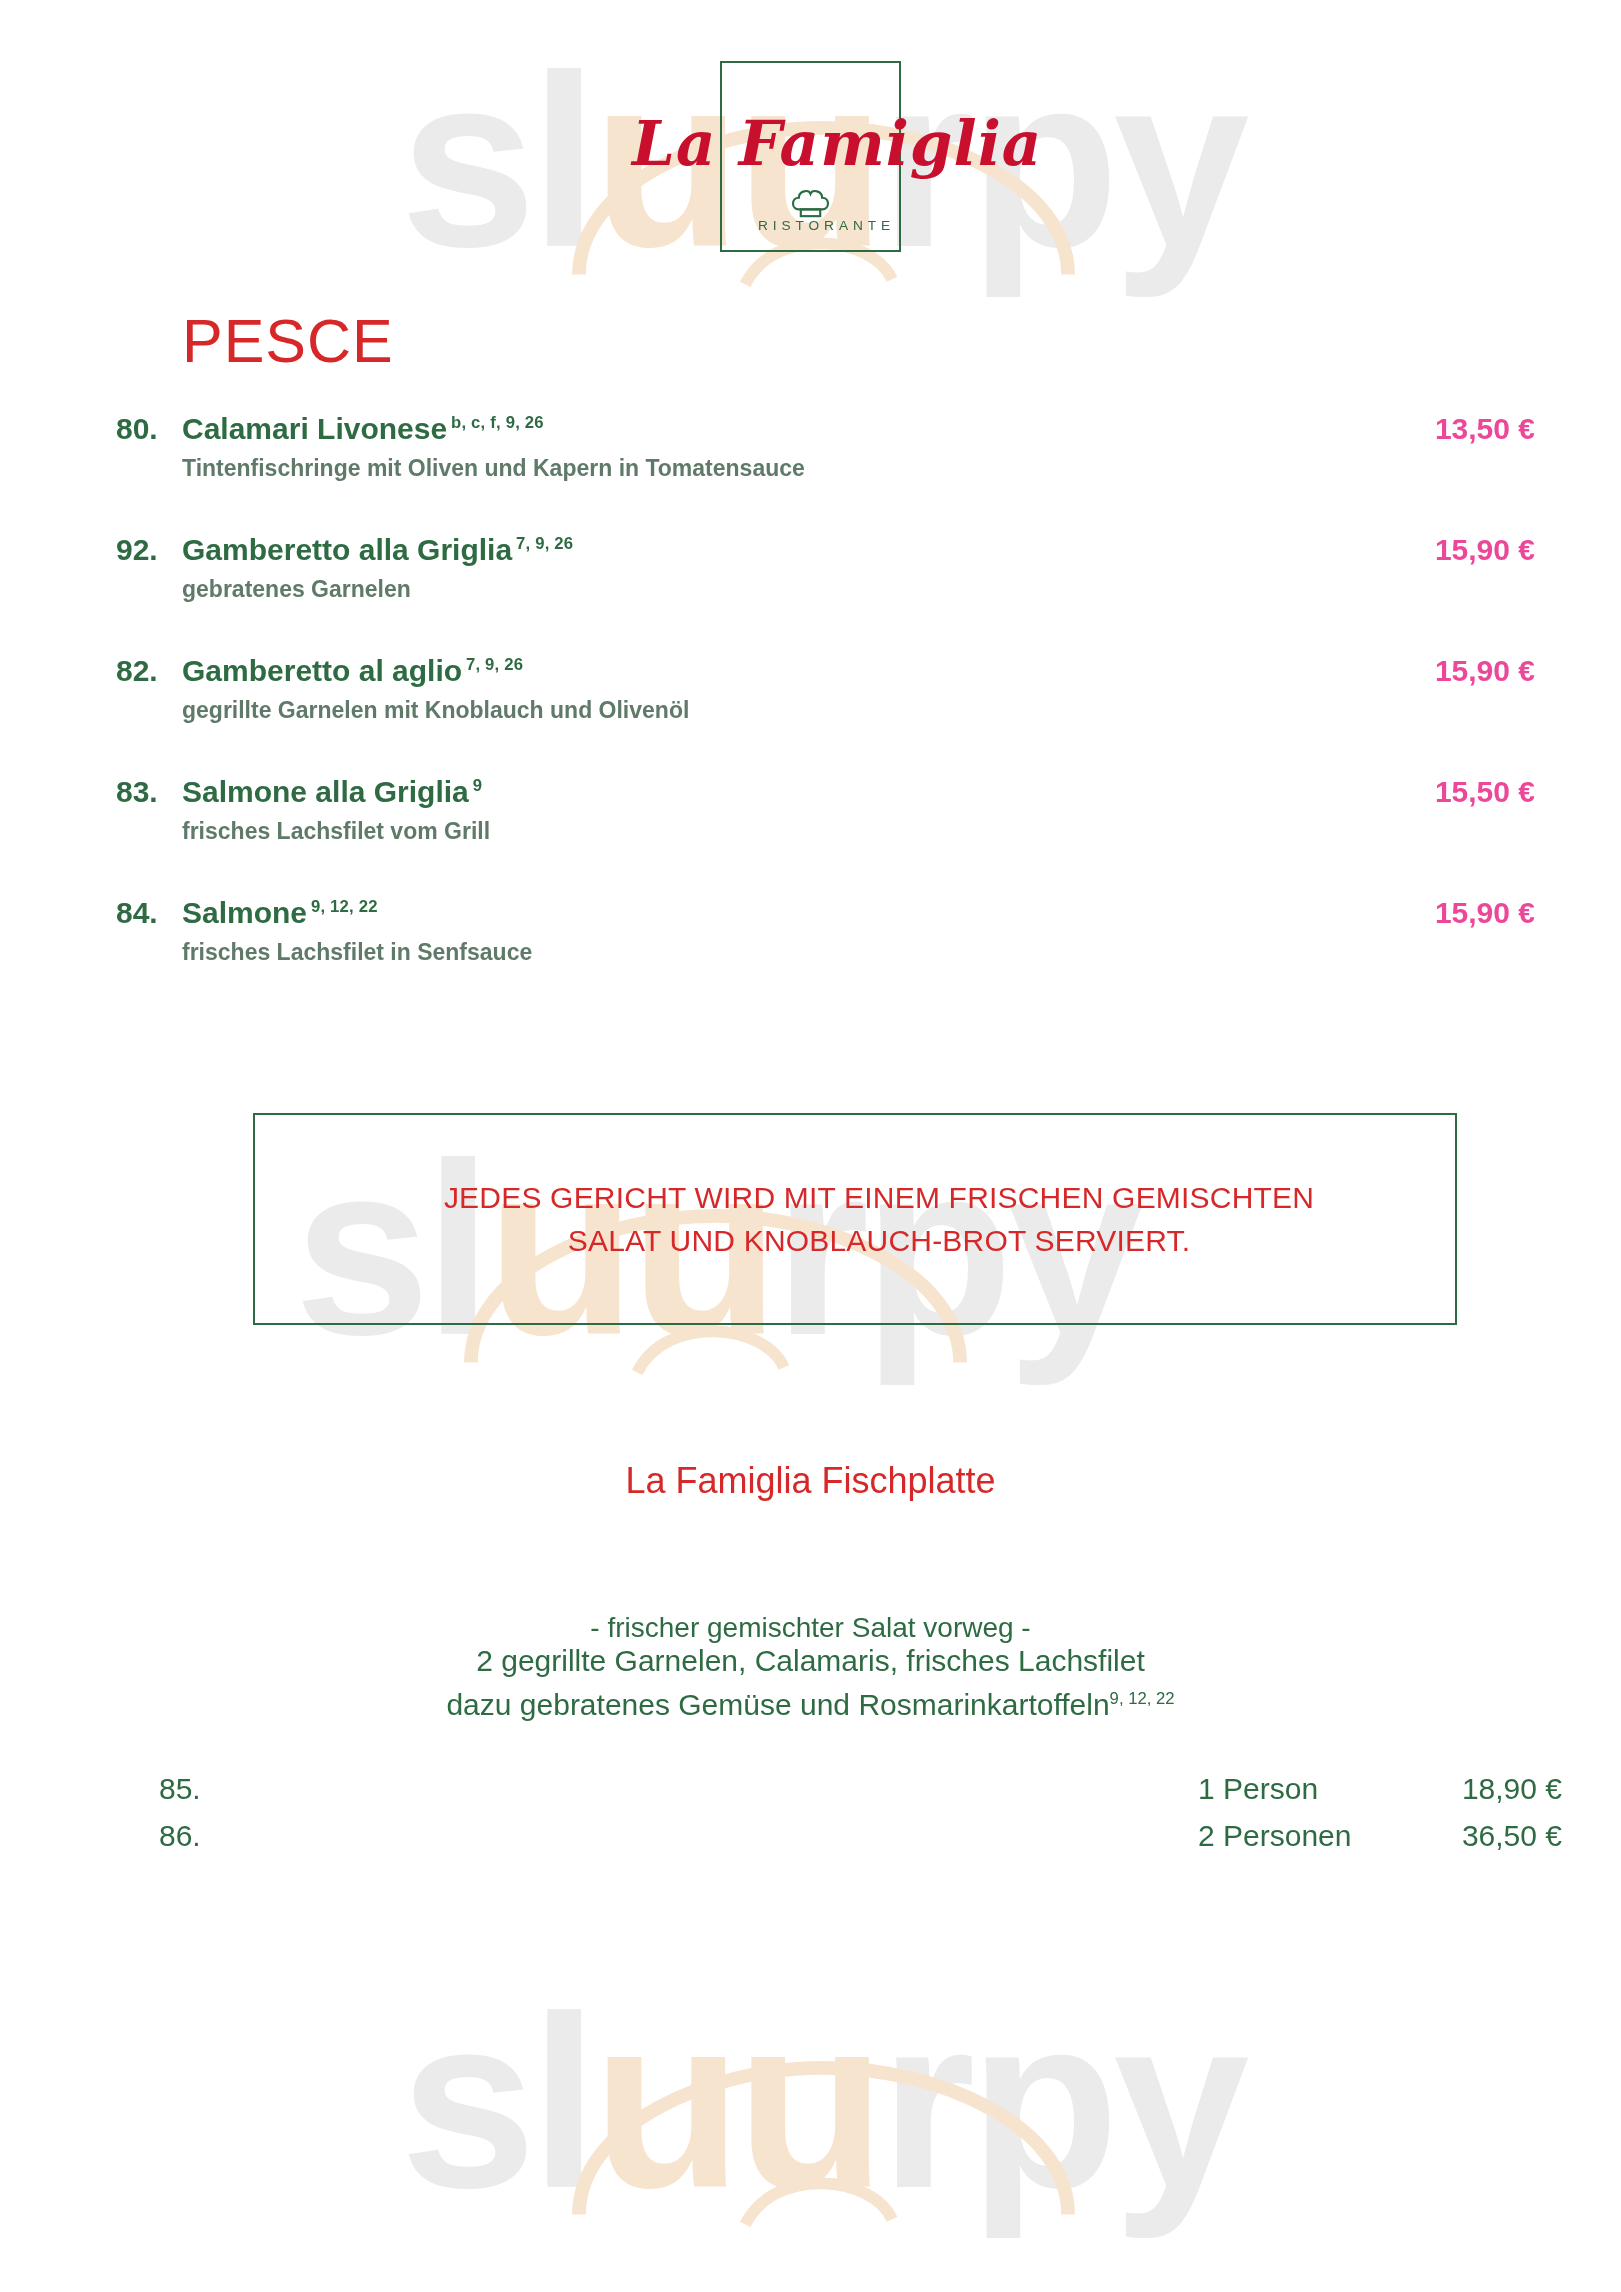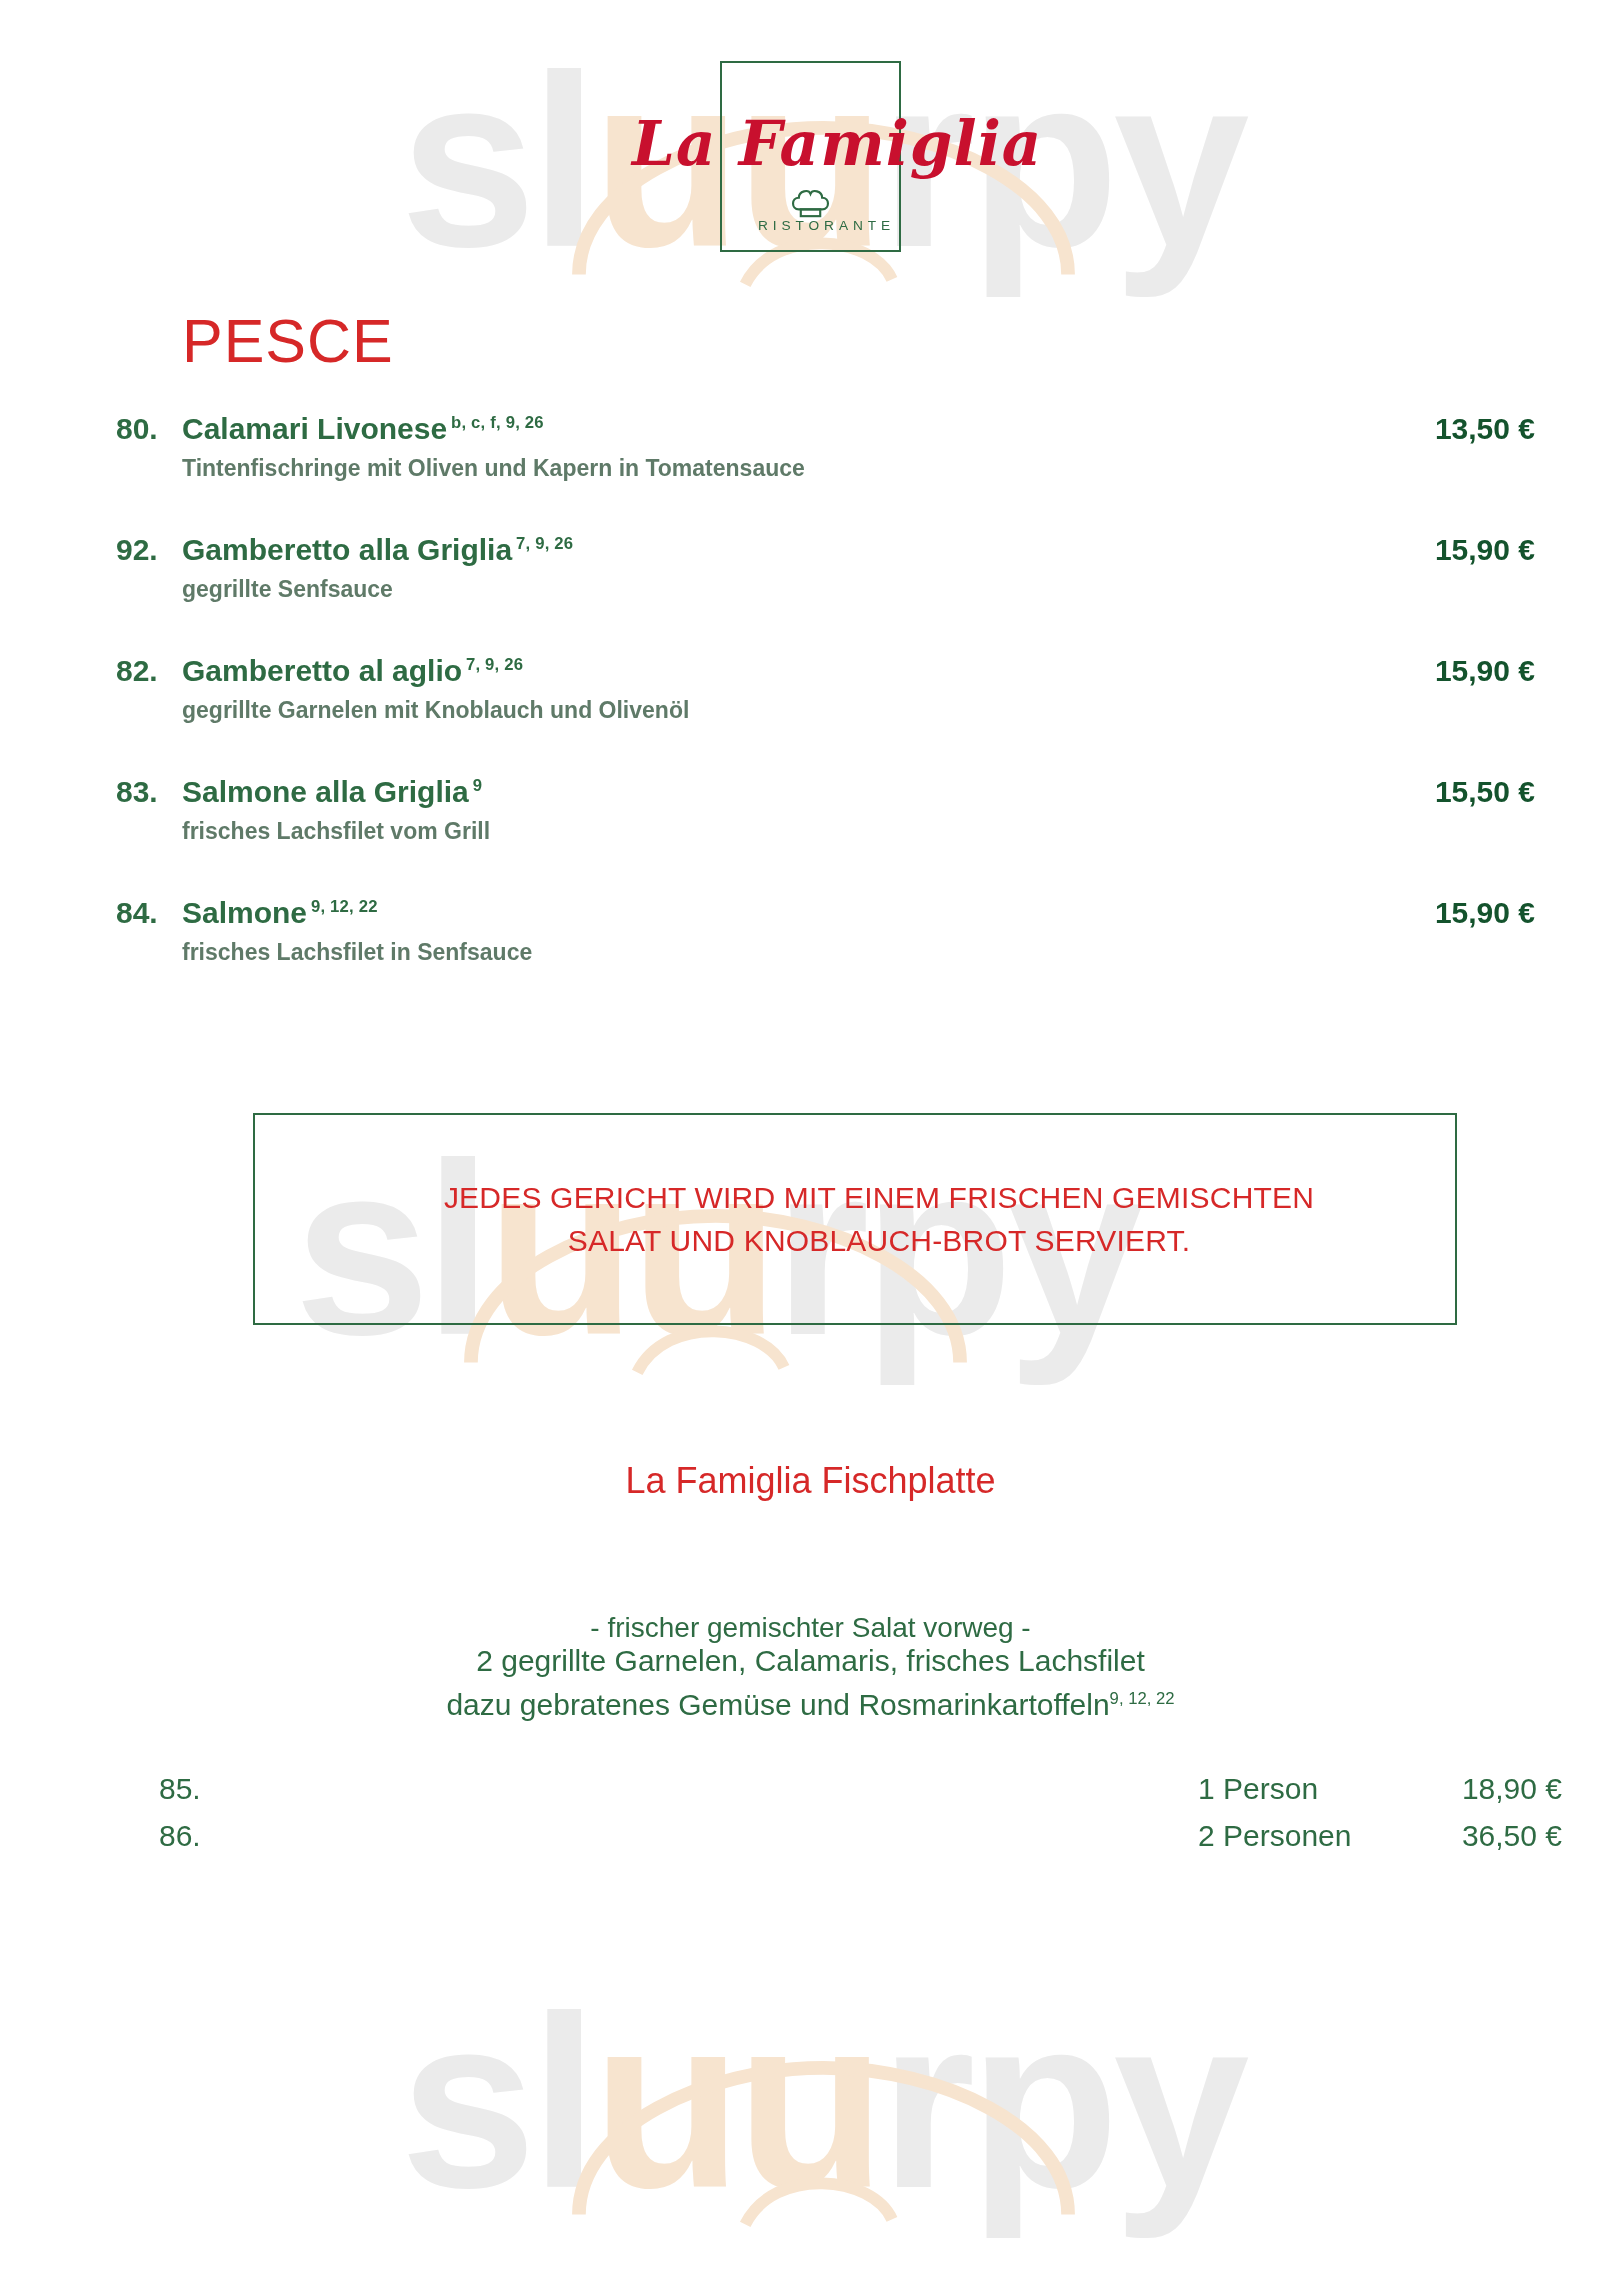--- a/index.html
+++ b/index.html
@@ -160,21 +160,21 @@
     top: 43px;
     font-size: 23px;
     color: #5f7a68;
     white-space: nowrap;
   }
   .item .price {
     position: absolute;
     right: 86px;
     top: 0;
     font-size: 30px;
-    color: #14532d;
+    color: #ec4899;
     text-align: right;
     white-space: nowrap;
   }
 
   
   .notice {
     position: absolute;
     top: 1113px;
     left: 253px;
     width: 1204px;
@@ -305,21 +305,21 @@
     <div class="item">
       <div class="num">80.</div>
       <div class="name"><span>Calamari Livonese</span><sup>b, c, f, 9, 26</sup></div>
       <div class="desc">Tintenfischringe mit Oliven und Kapern in Tomatensauce</div>
       <div class="price">13,50 €</div>
     </div>
 
     <div class="item">
       <div class="num">92.</div>
       <div class="name"><span>Gamberetto alla Griglia</span><sup>7, 9, 26</sup></div>
-      <div class="desc">gegrillte Senfsauce</div>
+      <div class="desc">gebratenes Garnelen</div>
       <div class="price">15,90 €</div>
     </div>
 
     <div class="item">
       <div class="num">82.</div>
       <div class="name"><span>Gamberetto al aglio</span><sup>7, 9, 26</sup></div>
       <div class="desc">gegrillte Garnelen mit Knoblauch und Olivenöl</div>
       <div class="price">15,90 €</div>
     </div>
 

